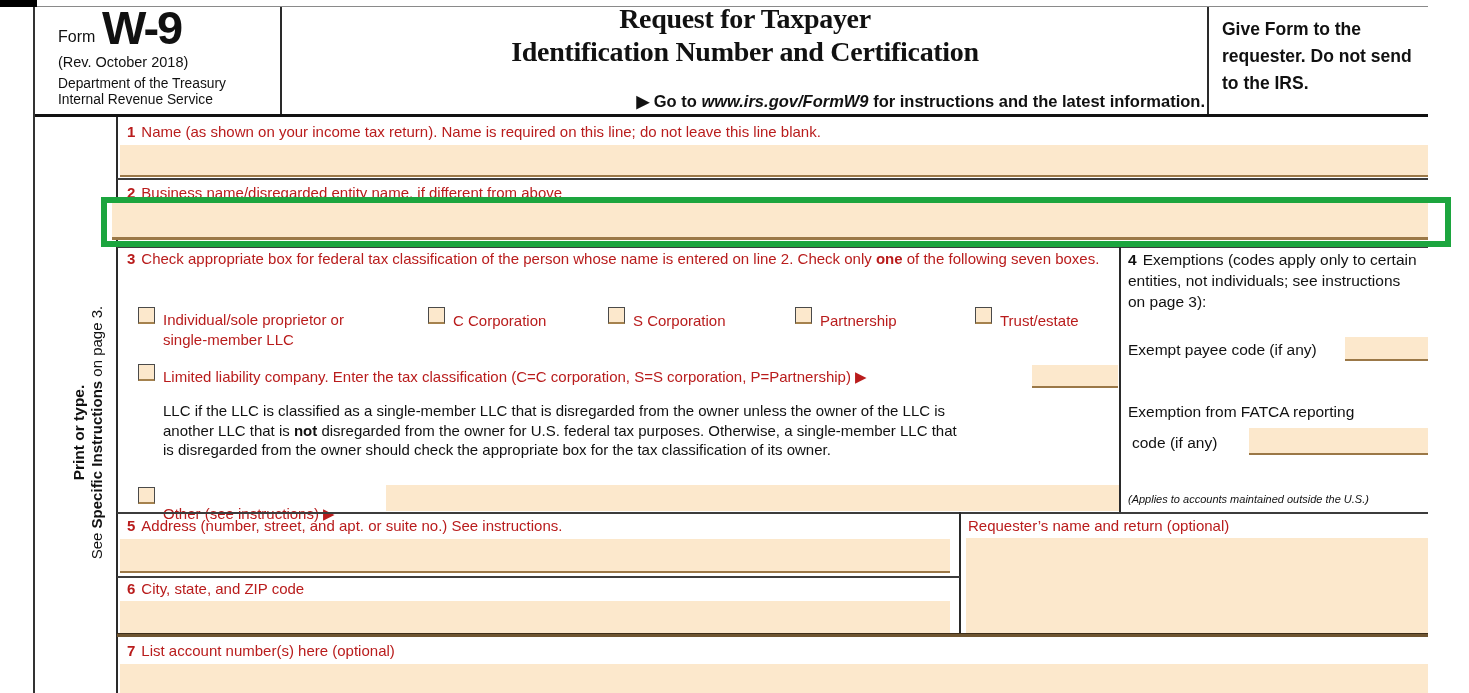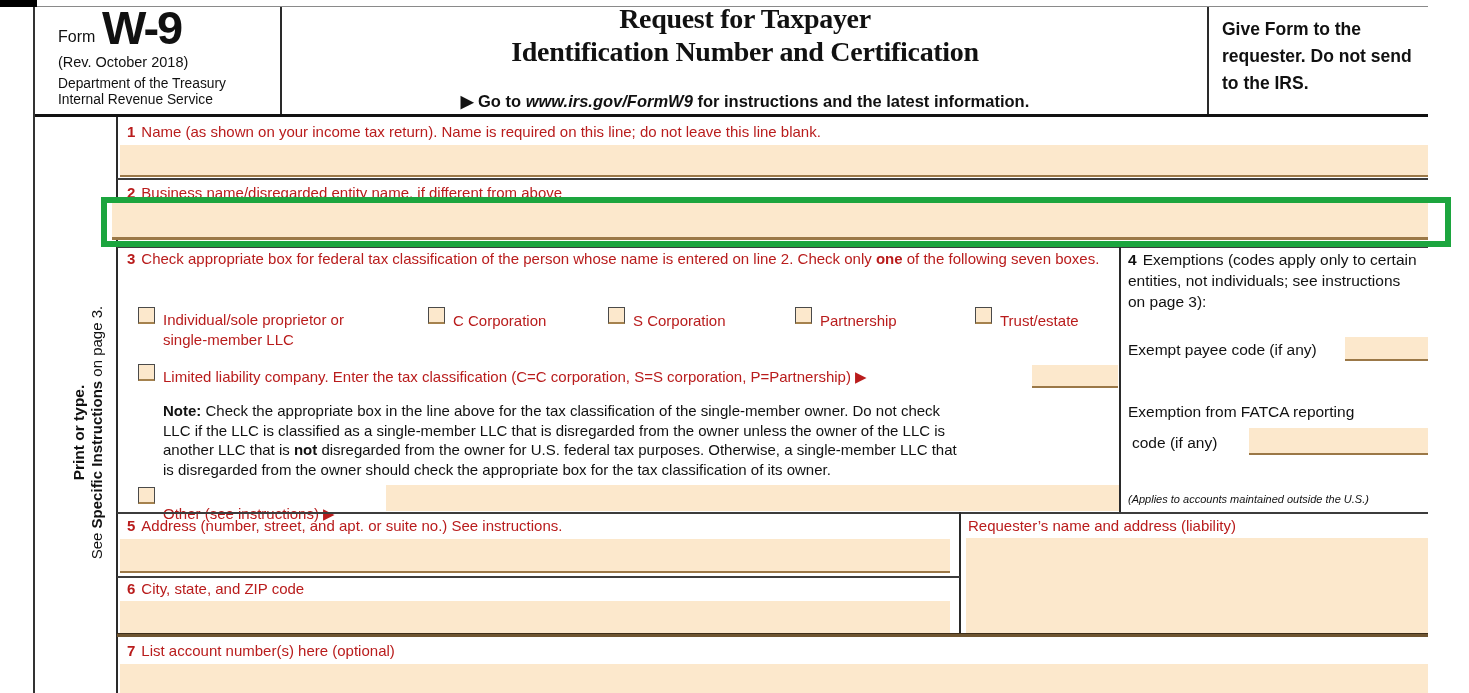--- a/index.html
+++ b/index.html
@@ -17,21 +17,21 @@
     position:absolute; background:#fce8cc; border:none; outline:none;
     border-bottom:2.5px solid #9b7847; font-family:"Liberation Sans",sans-serif;
     font-size:15px; color:#111; padding:2px 6px;
   }
   .fld.noline { border-bottom:none; }
   .cb {
     position:absolute; width:17px; height:17px; background:#fce8cc;
     border:1.5px solid #4a4a4a; border-bottom:2px solid #a5824e; cursor:pointer;
   }
   .title { font-weight:bold; font-size:28px; line-height:33px; text-align:center; letter-spacing:-0.3px; }
-  .goto { font-weight:bold; font-size:16.5px; text-align:center; }
+  .goto { font-weight:bold; font-size:16.5px; text-align:right; }
   .give { font-weight:bold; font-size:17.5px; line-height:27px; }
   .sidebar-rot {
     position:absolute; left:-123px; top:415px; width:420px; text-align:center;
     transform:rotate(-90deg); transform-origin:center center;
   }
   .sidebar-rot .l1 { font-weight:bold; font-size:15.5px; }
   .sidebar-rot .l2 { font-size:15px; }
   .noteline { white-space:nowrap; font-size:15px; line-height:19.6px; }
   .greenbox {
     position:absolute; left:101px; top:197px; width:1350px; height:50px;
@@ -108,21 +108,20 @@
   <div class="abs lbl" style="left:820px;top:311px;">Partnership</div>
 
   <div class="cb" style="left:975px;top:307px;"></div>
   <div class="abs lbl" style="left:1000px;top:311px;">Trust/estate</div>
 
   <div class="cb" style="left:138px;top:364px;"></div>
   <div class="abs lbl" style="left:163px;top:367px;width:865px;">Limited liability company. Enter the tax classification (C=C corporation, S=S corporation, P=Partnership) ▶</div>
   <input type="text" class="fld" style="left: 1032px; top: 365px; width: 86px; height: 23px;" value="">
 
   <div class="abs" style="left:163px;top:401px;">
-    <div class="noteline"><span style="font-weight:bold;">Note:</span><span> Check the appropriate box in the line above for the tax classification of the single-member owner.  Do not check</span></div>
     <div class="noteline"><span>LLC if the LLC is classified as a single-member LLC that is disregarded from the owner unless the owner of the LLC is</span></div>
     <div class="noteline"><span>another LLC that is </span><span style="font-weight:bold;">not</span><span> disregarded from the owner for U.S. federal tax purposes. Otherwise, a single-member LLC that</span></div>
     <div class="noteline"><span>is disregarded from the owner should check the appropriate box for the tax classification of its owner.</span></div>
   </div>
 
   <div class="cb" style="left:138px;top:487px;"></div>
   <div class="abs lbl" style="left:163px;top:504px;">Other (see instructions) ▶</div>
   <input type="text" class="fld noline" style="left: 386px; top: 485px; width: 733px; height: 26px;" value="">
 
   <div class="abs vline" style="left:1119px;top:246px;height:266px;width:1.5px;"></div>
@@ -139,21 +138,21 @@
   <div class="abs" style="left:1128px;top:489px;"><i class="applies">(Applies to accounts maintained outside the U.S.)</i></div>
 
   <div class="abs hline" style="left:117px;top:512px;width:1311px;"></div>
 
   <div class="abs lbl" style="left:127px;top:516px;">
     <span class="num">5</span><span>Address (number, street, and apt. or suite no.) See instructions.</span>
   </div>
   <input type="text" class="fld" style="left: 120px; top: 539px; width: 830px; height: 34px;" value="">
 
   <div class="abs vline" style="left:959px;top:512px;height:123px;width:1.5px;"></div>
-  <div class="abs lbl" style="left:968px;top:516px;">Requester’s name and address (liability)</div>
+  <div class="abs lbl" style="left:968px;top:516px;">Requester’s name and return (optional)</div>
   <textarea class="fld noline" style="left: 966px; top: 538px; width: 462px; height: 95px; resize: none;" value=""></textarea>
 
   <div class="abs hline" style="left:117px;top:576px;width:843px;"></div>
 
   <div class="abs lbl" style="left:127px;top:579px;">
     <span class="num">6</span><span>City, state, and ZIP code</span>
   </div>
   <input type="text" class="fld noline" style="left: 120px; top: 601px; width: 830px; height: 32px;" value="">
 
   <div class="abs" style="left:117px;top:633px;width:1311px;height:4px;background:#6f5531;border-top:1px solid #3e2f1a;"></div>

